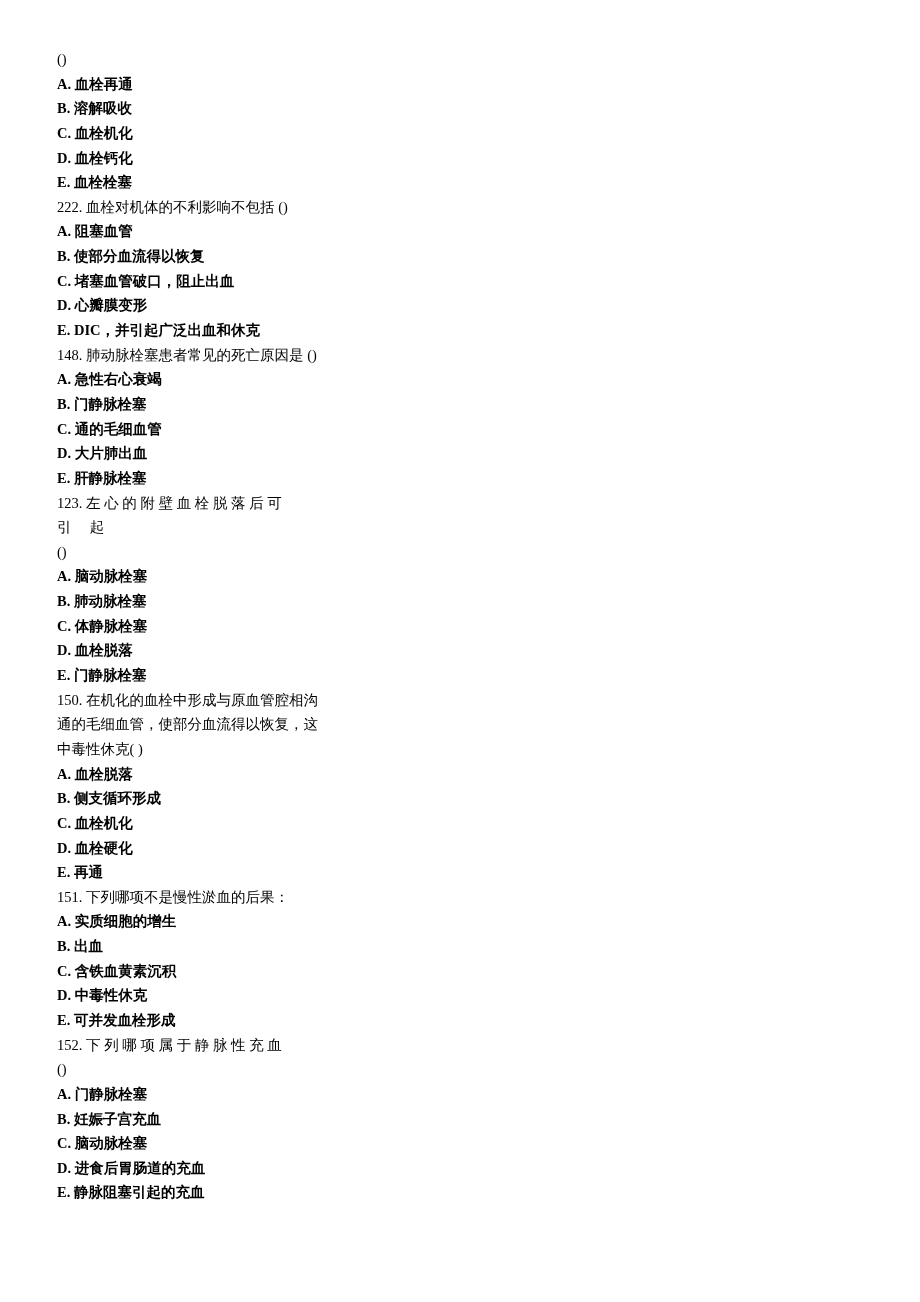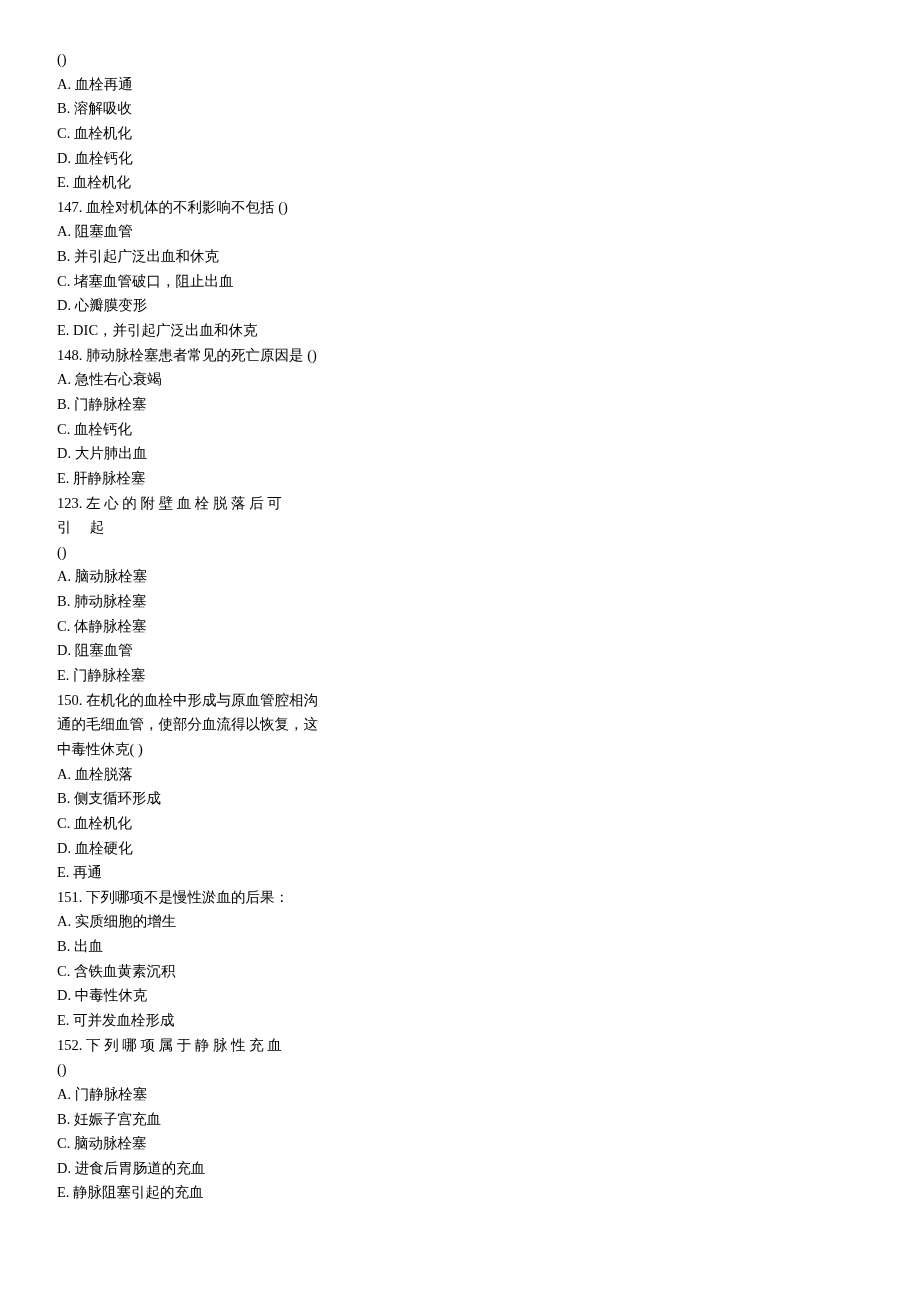--- a/index.html
+++ b/index.html
@@ -14,56 +14,57 @@
   }
   .line {
     display: block;
     white-space: pre-wrap;
   }
   .q-text {
     display: block;
   }
   .opt {
     display: block;
+    font-weight: bold;
   }
   .spaced {
     letter-spacing: 0.5em;
   }
 </style>
 </head>
 <body>
 
 <div class="line">()</div>
 <div class="opt">A.   血栓再通</div>
 <div class="opt">B.   溶解吸收</div>
 <div class="opt">C.   血栓机化</div>
 <div class="opt">D.   血栓钙化</div>
-<div class="opt">E.   血栓机化</div>
+<div class="opt">E.   血栓栓塞</div>
 
-<div class="q-text">147.   血栓对机体的不利影响不包括  ()</div>
+<div class="q-text">222.   血栓对机体的不利影响不包括  ()</div>
 <div class="opt">A.   阻塞血管</div>
-<div class="opt">B.   并引起广泛出血和休克</div>
+<div class="opt">B.   使部分血流得以恢复</div>
 <div class="opt">C.   堵塞血管破口，阻止出血</div>
 <div class="opt">D.   心瓣膜变形</div>
 <div class="opt">E.   DIC，并引起广泛出血和休克</div>
 
 <div class="q-text">148.   肺动脉栓塞患者常见的死亡原因是  ()</div>
 <div class="opt">A.   急性右心衰竭</div>
 <div class="opt">B.   门静脉栓塞</div>
-<div class="opt">C.   血栓钙化</div>
+<div class="opt">C.   通的毛细血管</div>
 <div class="opt">D.   大片肺出血</div>
 <div class="opt">E.   肝静脉栓塞</div>
 
 <div class="q-text">123.  左 心 的 附 壁 血 栓 脱 落 后 可</div>
 <div class="q-text spaced">引 起</div>
 <div class="line">()</div>
 <div class="opt">A.   脑动脉栓塞</div>
 <div class="opt">B.   肺动脉栓塞</div>
 <div class="opt">C.   体静脉栓塞</div>
-<div class="opt">D.   阻塞血管</div>
+<div class="opt">D.   血栓脱落</div>
 <div class="opt">E.   门静脉栓塞</div>
 
 <div class="q-text">150.   在机化的血栓中形成与原血管腔相沟</div>
 <div class="q-text">通的毛细血管，使部分血流得以恢复，这</div>
 <div class="q-text">中毒性休克(                  )</div>
 <div class="opt">A.   血栓脱落</div>
 <div class="opt">B.   侧支循环形成</div>
 <div class="opt">C.   血栓机化</div>
 <div class="opt">D.   血栓硬化</div>
 <div class="opt">E.   再通</div>

